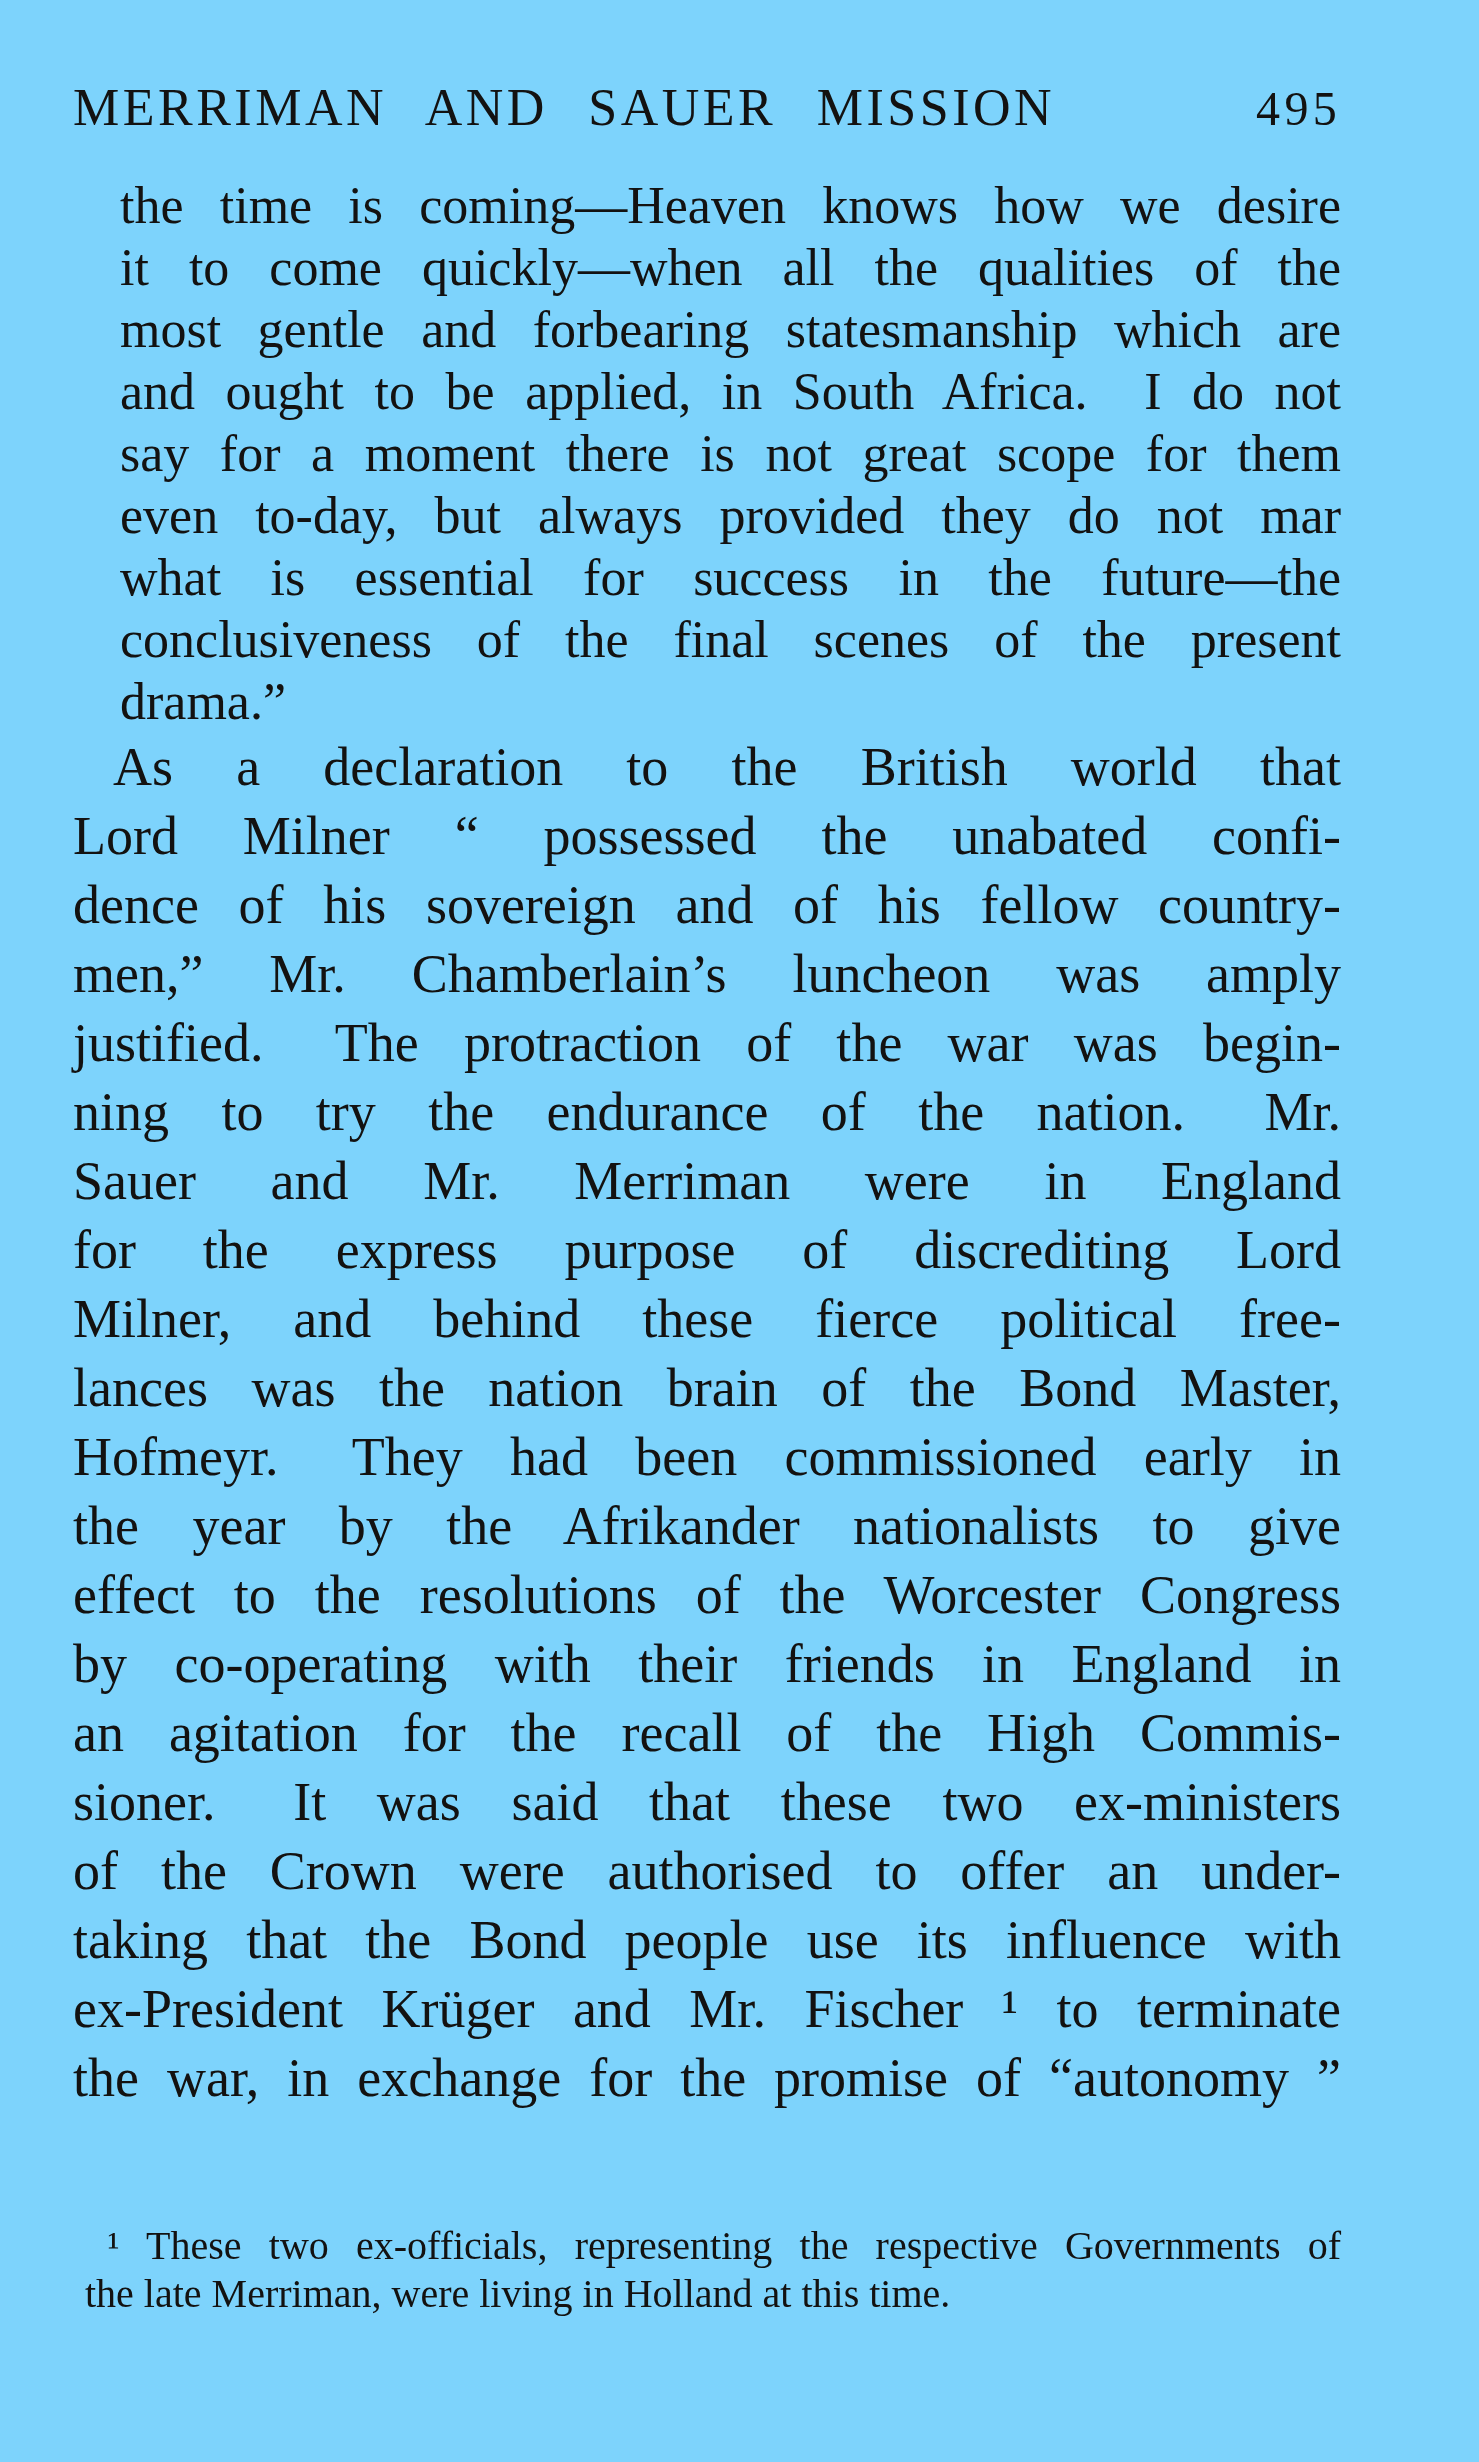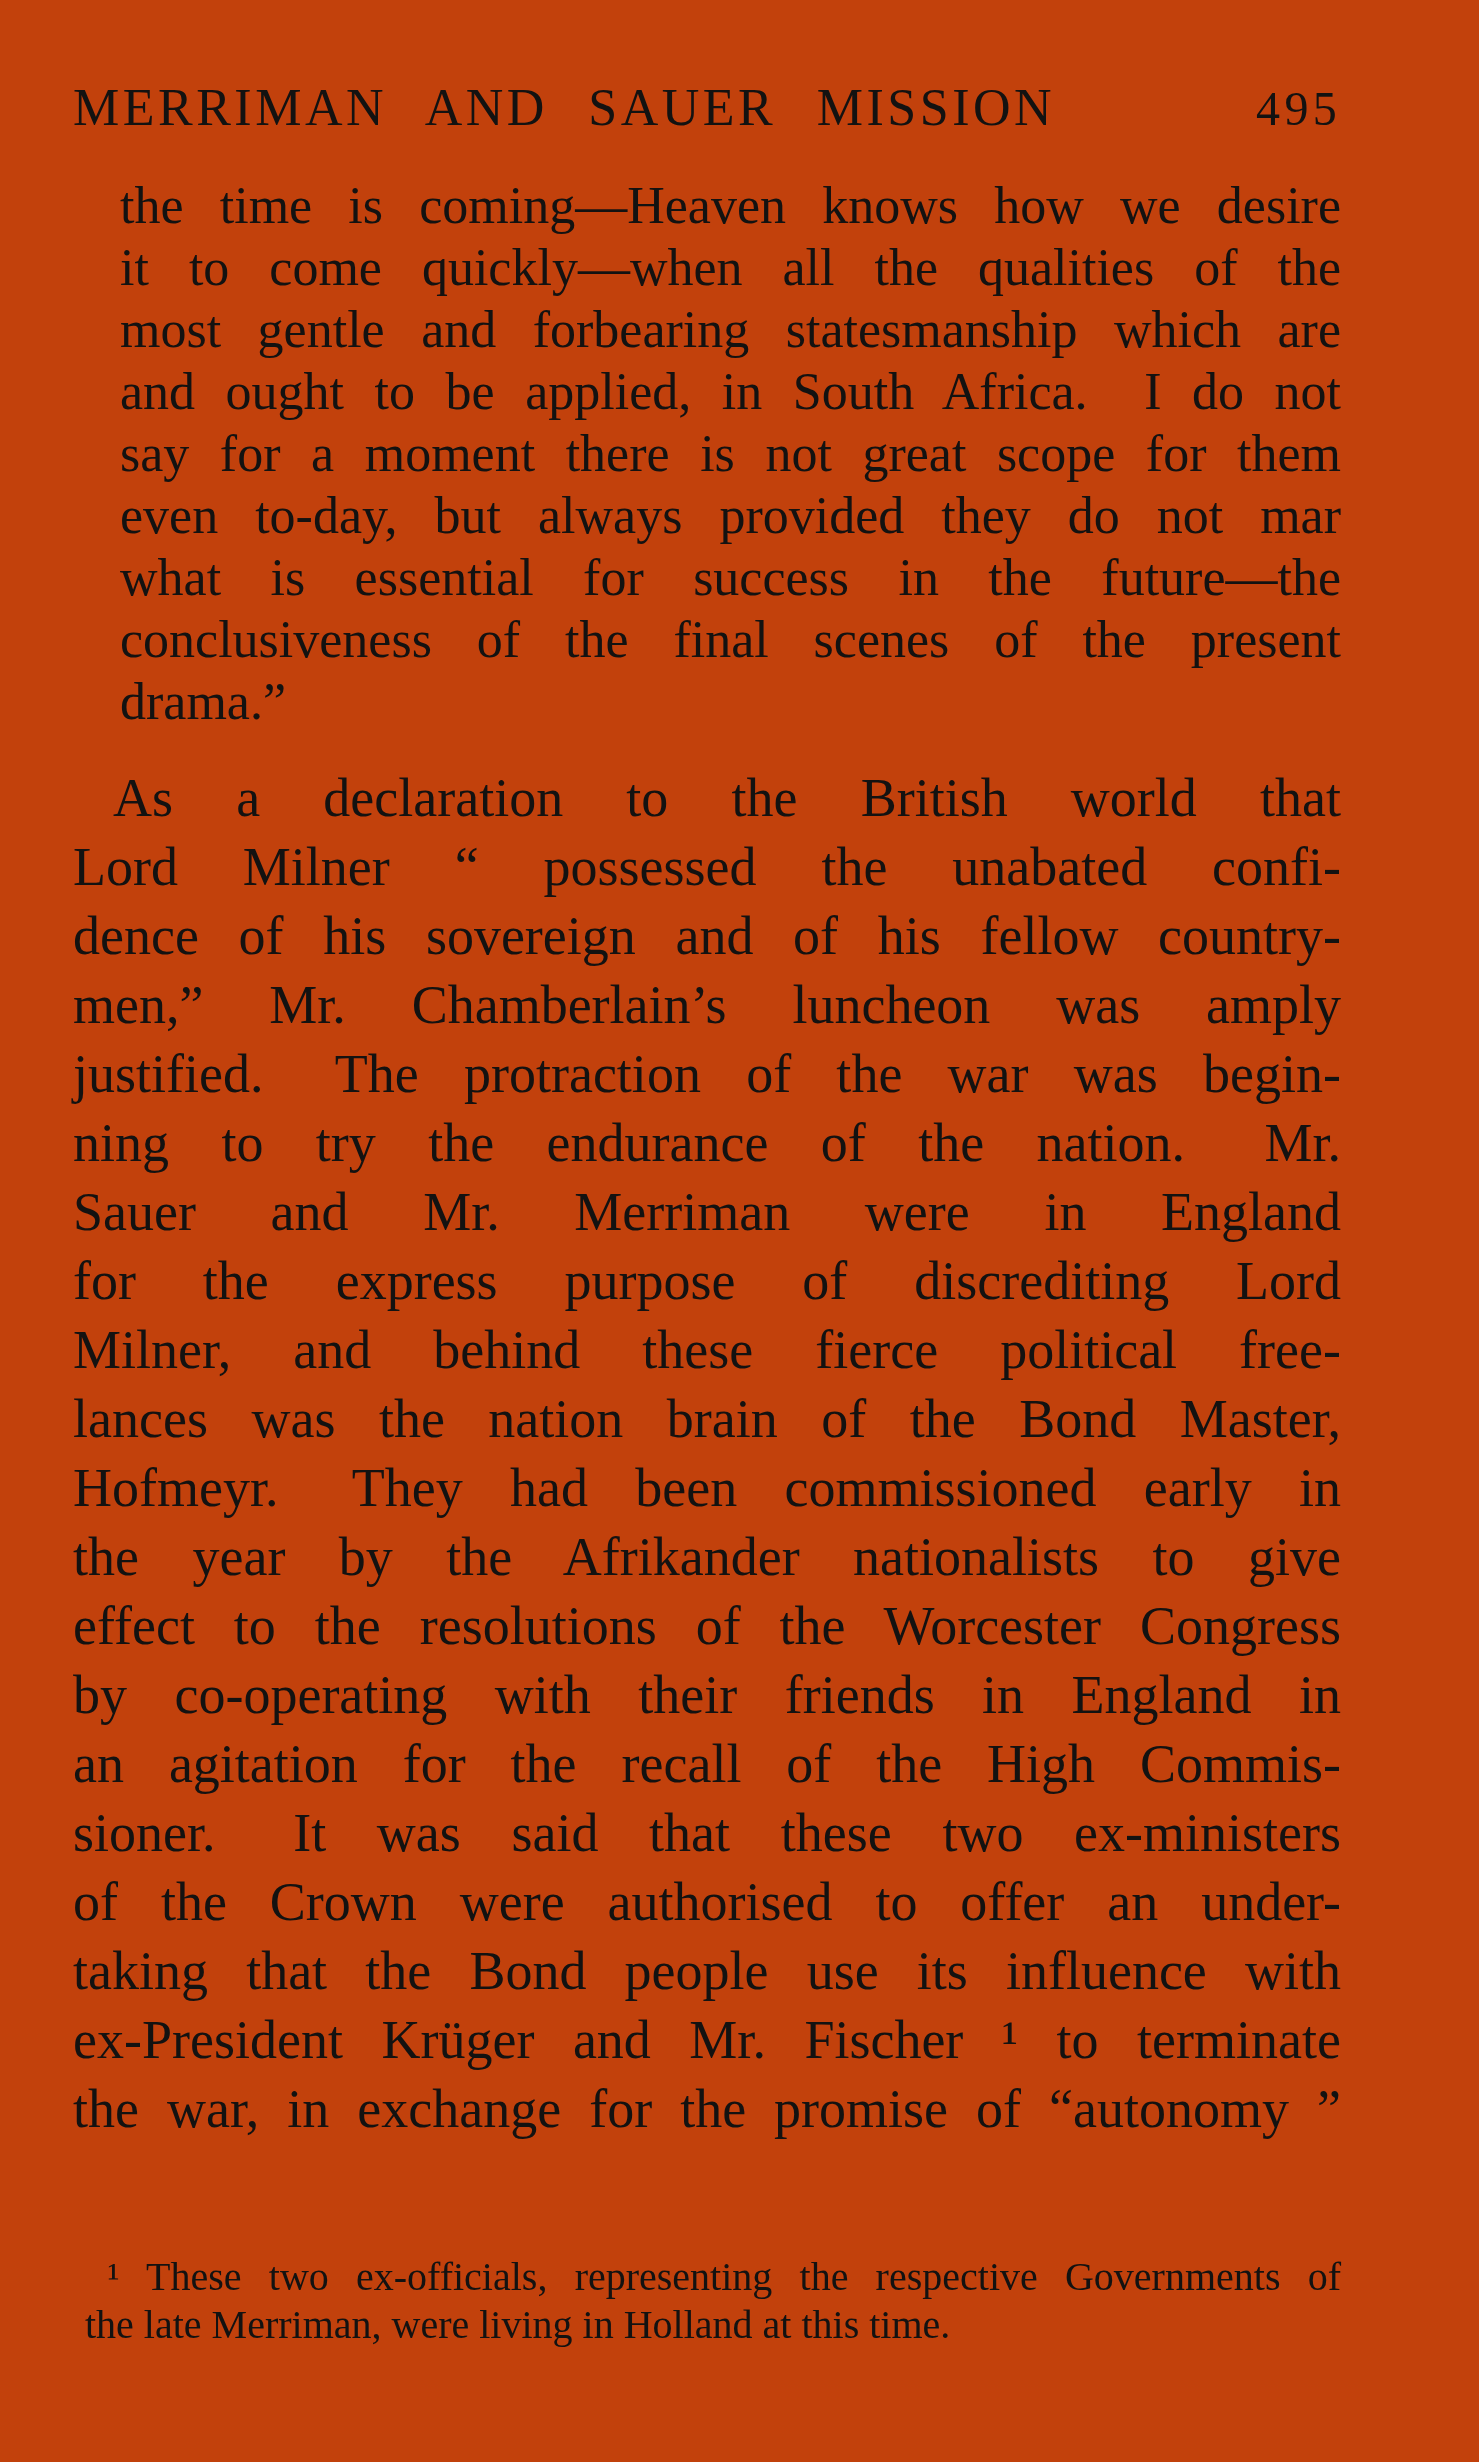--- a/index.html
+++ b/index.html
@@ -2,21 +2,21 @@
 <html style="font-size:14px"><head>
 <meta charset="utf-8">
 <style>
   html, body { margin: 0; padding: 0; }
   body { width: 1479px; height: 2462px; background: #ffffff; }
 
   .page {
     position: relative;
     width: 1479px;
     height: 2462px;
-    background: #c2410c;
+    background: #7dd3fc;
     color: #131211;
     font-family: "Liberation Serif", "DejaVu Serif", serif;
     overflow: hidden;
   }
 
   .content {
     position: absolute;
     left: 73px;
     top: 0;
     width: 1268px;
@@ -46,21 +46,20 @@
   .nj { text-align: center; text-align-last: left; }
 
   .quote {
     margin-top: 38px;
     font-size: 52px;
     line-height: 62px;
     margin-left: 47px;
   }
 
   .main {
-    margin-top: 31px;
     font-size: 54px;
     line-height: 69px;
   }
 
   .indent { text-indent: 40px; }
 
   .footnote {
     margin-top: 109px;
     font-size: 40px;
     line-height: 48px;

